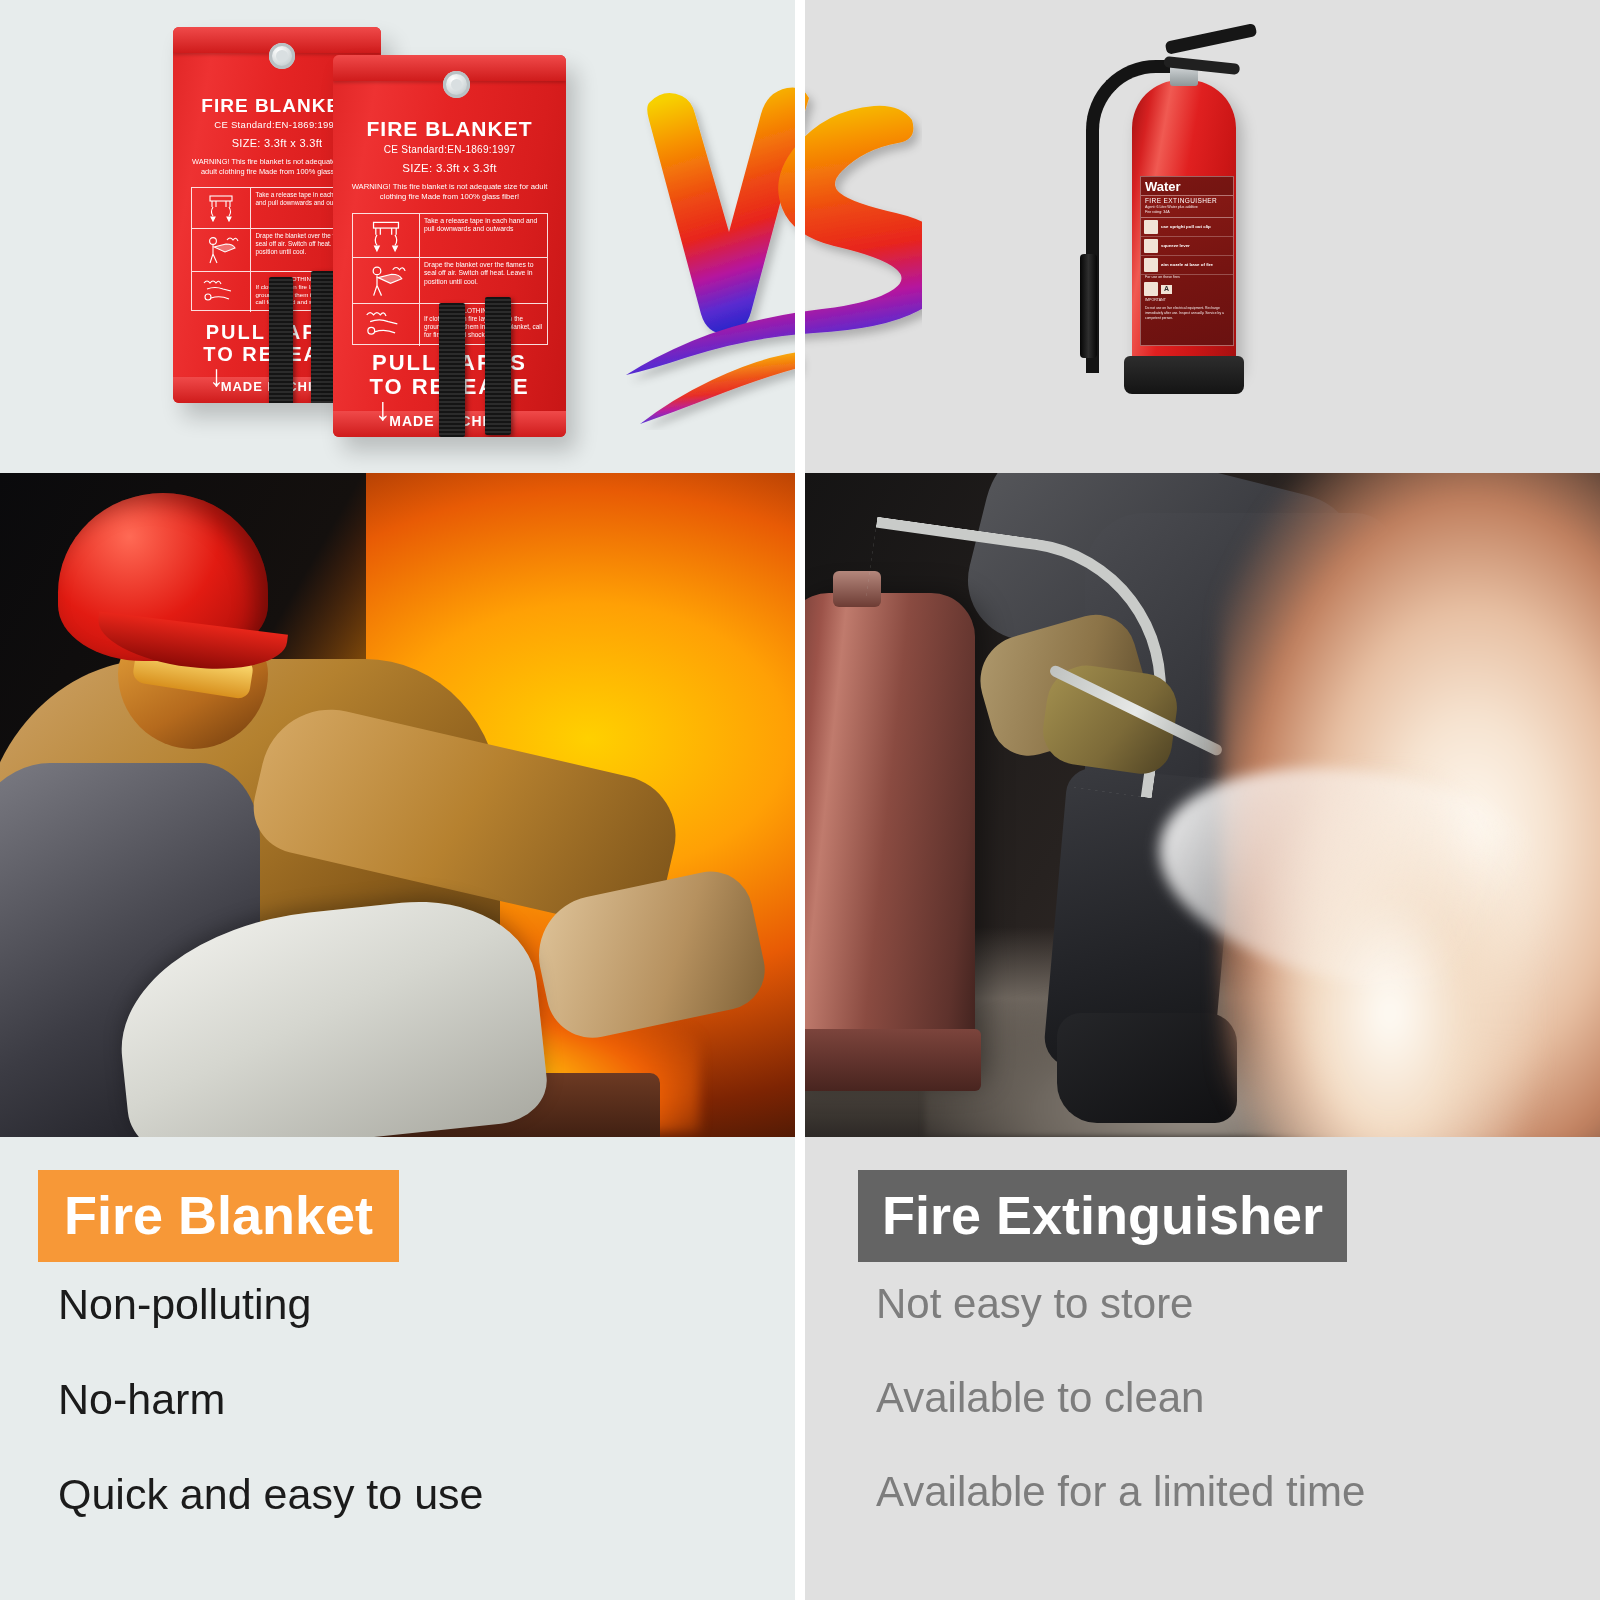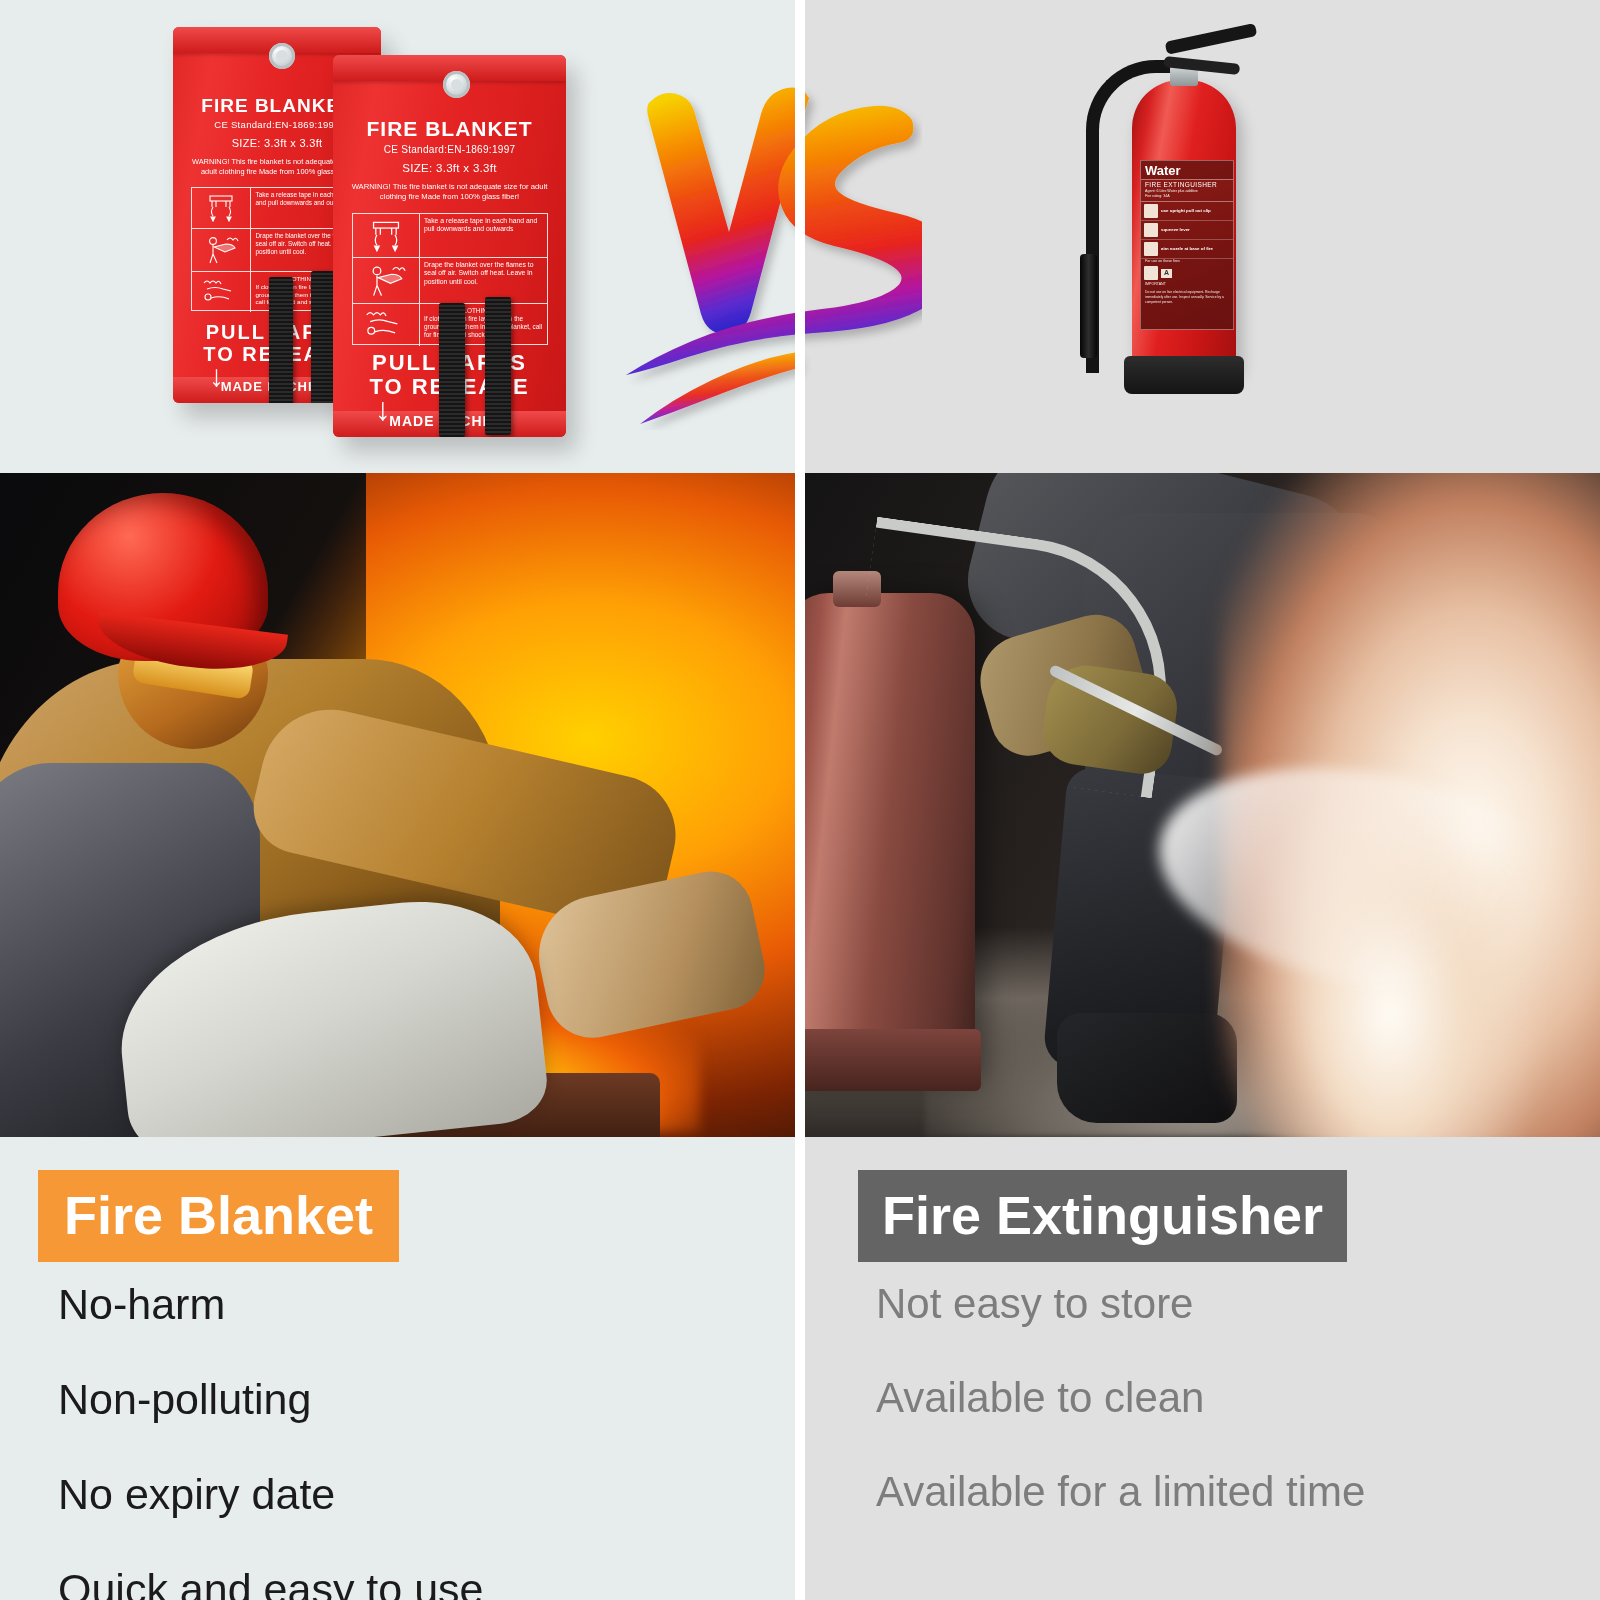--- a/index.html
+++ b/index.html
@@ -92,21 +92,21 @@
   .ext .lever2{position:absolute;left:86px;top:32px;width:76px;height:11px;
     background:#202020;border-radius:5px;transform:rotate(6deg);transform-origin:left center;}
   .ext .hose{
     position:absolute;left:8px;top:36px;width:96px;height:300px;
     border-left:13px solid #141414;border-bottom:0;border-top:13px solid #141414;
     border-radius:70px 0 0 0;
   }
   .ext .nozzle{position:absolute;left:2px;top:230px;width:17px;height:104px;
     background:linear-gradient(90deg,#050505,#2e2e2e,#070707);border-radius:4px;}
   .ext .label{
-    position:absolute;left:62px;top:136px;width:92px;height:168px;
+    position:absolute;left:62px;top:152px;width:92px;height:168px;
     background:linear-gradient(160deg,#8e1b16,#761411 60%,#6a1110);
     border:1px solid rgba(255,255,255,.35);overflow:hidden;color:#fff;
   }
   .ext .lbl-water{font-weight:bold;font-size:13px;padding:2px 4px 1px;background:rgba(0,0,0,.12);}
   .ext .lbl-fe{font-size:6.5px;letter-spacing:.4px;padding:1px 4px;border-top:1px solid rgba(255,255,255,.4);}
   .ext .lbl-tiny{font-size:3.6px;padding:0 4px;line-height:1.5;opacity:.92;}
   .ext .lbl-steps{border-top:1px solid rgba(255,255,255,.4);margin-top:1px;}
   .ext .lbl-step{display:flex;align-items:center;gap:3px;padding:2px 3px;border-bottom:1px solid rgba(255,255,255,.25);}
   .ext .lbl-step .ic{flex:0 0 14px;height:14px;background:#f1e3d6;border-radius:1px;}
   .ext .lbl-step .tx{font-size:4.4px;font-weight:bold;line-height:1.25;}
@@ -450,23 +450,22 @@
     <div class="rp-glove2"></div>
     <div class="rp-wand"></div>
     <div class="rp-fire"></div>
     <div class="rp-fire2"></div>
     <div class="rp-spray"></div>
   </div>
 
   <div class="bottom left">
     <div class="badge blanket">Fire Blanket</div>
     <div class="bullets blanket">
+      <div class="bullet">Non-polluting</div>
       <div class="bullet">No-harm</div>
-      <div class="bullet">Non-polluting</div>
-      <div class="bullet">No expiry date</div>
       <div class="bullet">Quick and easy to use</div>
     </div>
   </div>
 
   <div class="bottom right">
     <div class="badge exting">Fire Extinguisher</div>
     <div class="bullets exting">
       <div class="bullet">Not easy to store</div>
       <div class="bullet">Available to clean</div>
       <div class="bullet">Available for a limited time</div>

